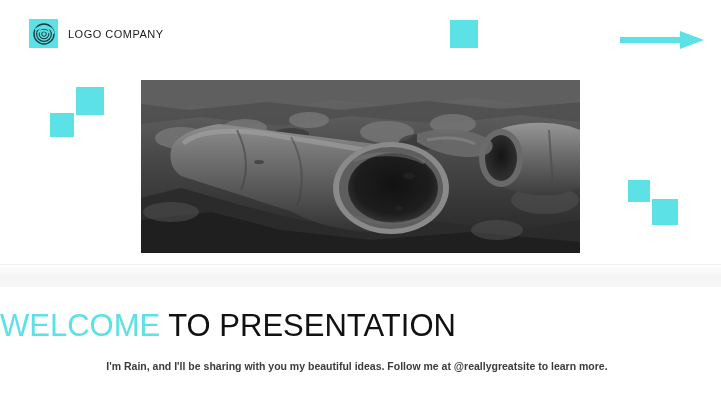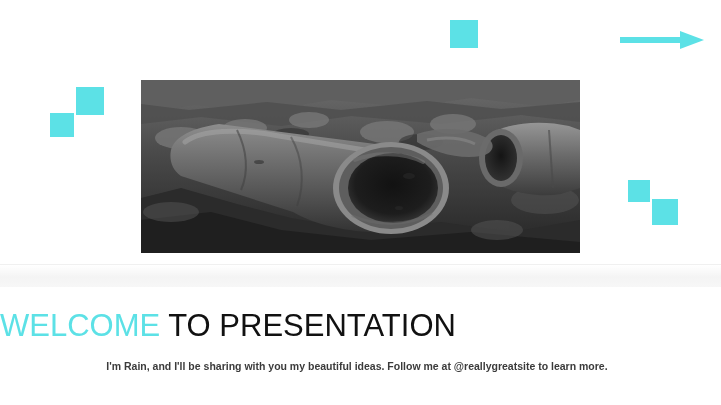--- a/index.html
+++ b/index.html
@@ -115,20 +115,33 @@
     font-weight: 700;
     color: #3b3b3b;
     white-space: nowrap;
   }
 </style>
 </head>
 <body>
 
 <div id="slide">
 
+  <div id="logo-lockup">
+    <div id="logo-mark">
+      <svg width="22" height="22" viewBox="0 0 22 22" aria-hidden="true">
+        <circle cx="11" cy="11" r="10" fill="none" stroke="#1b3b3d" stroke-width="1.4"></circle>
+        <circle cx="11" cy="11" r="7.4" fill="none" stroke="#1b3b3d" stroke-width="1.2"></circle>
+        <circle cx="11" cy="11" r="4.8" fill="none" stroke="#1b3b3d" stroke-width="1.1"></circle>
+        <circle cx="11" cy="11" r="2.3" fill="none" stroke="#1b3b3d" stroke-width="1"></circle>
+        <path d="M3.2 6.2 C7 3.4 13 3.2 17.2 5.4 C19 6.4 20 8 20.2 9.6" fill="none" stroke="#5ce1e6" stroke-width="2.6" stroke-linecap="round"></path>
+        <path d="M5.2 9.2 C8 7.2 12.6 7.2 15.4 9.2" fill="none" stroke="#5ce1e6" stroke-width="1.8" stroke-linecap="round"></path>
+      </svg>
+    </div>
+    <span id="logo-text">LOGO COMPANY</span>
+  </div>
 
   <div id="deco-arrow">
     <svg viewBox="0 0 84 22" aria-hidden="true">
       <rect x="0" y="8" width="64" height="6" fill="#5ce1e6"></rect>
       <polygon points="60,2 84,11 60,20" fill="#5ce1e6"></polygon>
     </svg>
   </div>
 
   <div class="deco-square" id="deco-square-top-center"></div>
   <div class="deco-square" id="deco-square-left-upper"></div>

